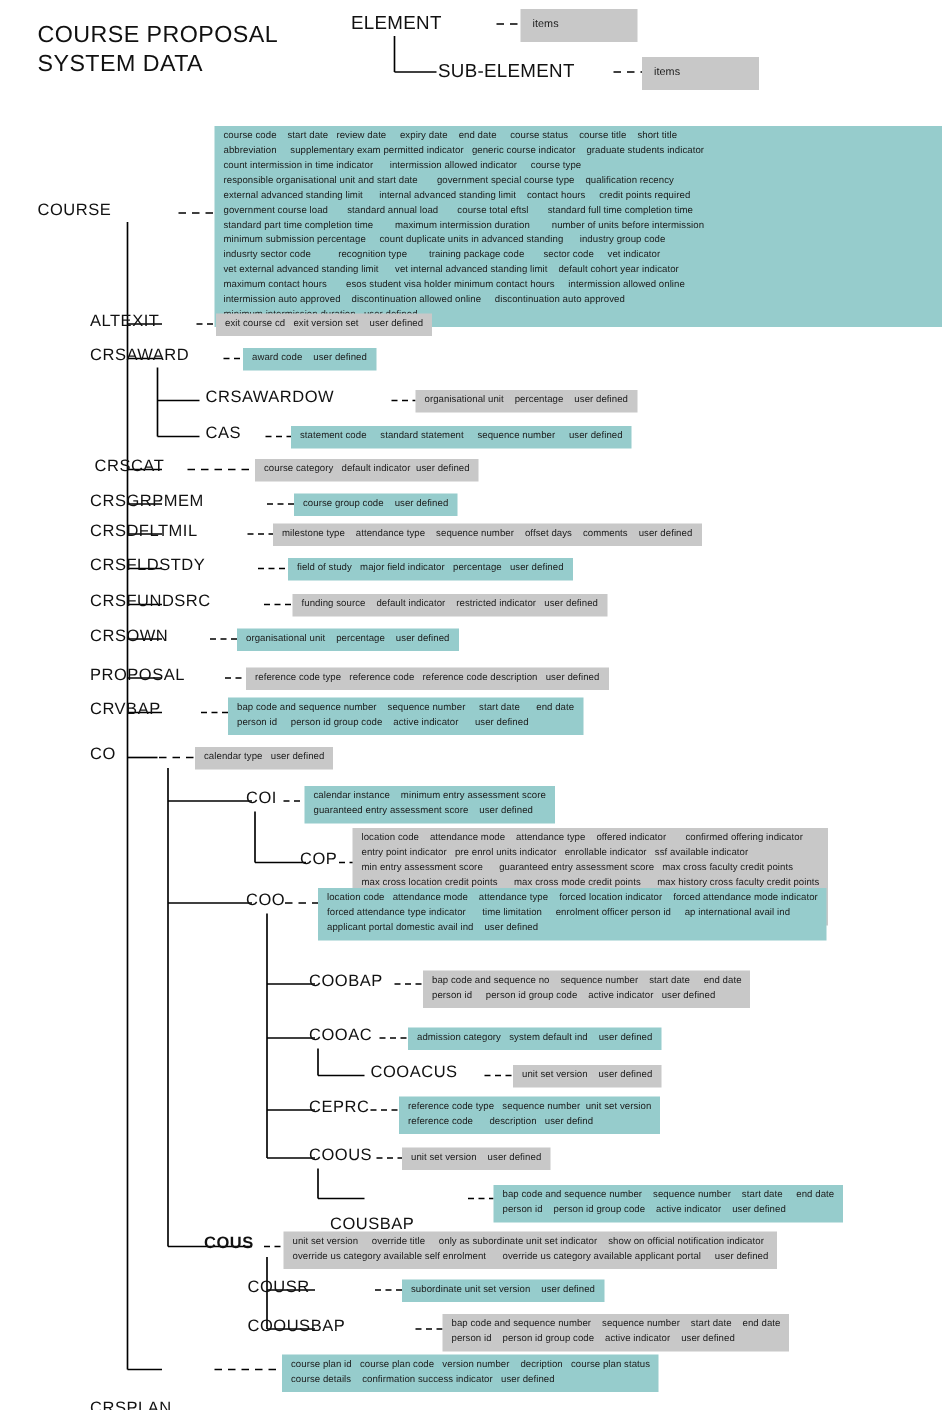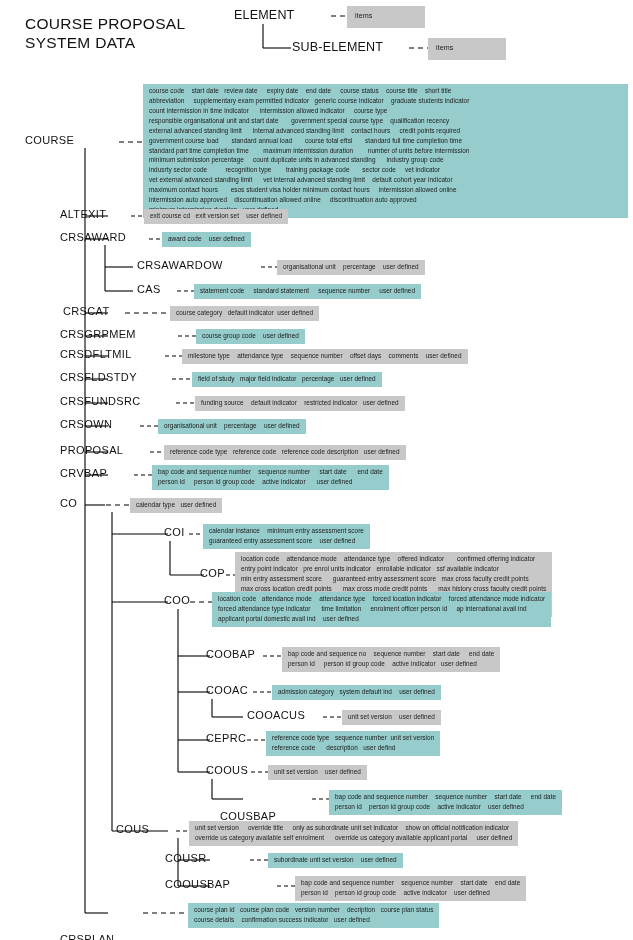--- a/index.html
+++ b/index.html
@@ -239,21 +239,21 @@
   <div class="box teal" style="left:266px; top:731px;">reference code type   sequence number  unit set version
 reference code      description   user defind</div>
 
   <div class="node" style="left:206px; top:764px;">COOUS</div>
   <div class="box grey" style="left:268px; top:765px;">unit set version    user defined</div>
 
   <div class="node" style="left:220px; top:810px;">COUSBAP</div>
   <div class="box teal" style="left:329px; top:790px;">bap code and sequence number    sequence number    start date     end date
 person id    person id group code    active indicator    user defined</div>
 
-  <div class="node" style="left:116px; top:823px;">COUS</div>
+  <div class="node" style="left:136px; top:823px;font-weight:bold;">COUS</div>
   <div class="box grey" style="left:189px; top:821px;">unit set version     override title     only as subordinate unit set indicator    show on official notification indicator
 override us category available self enrolment      override us category available applicant portal     user defined</div>
 
   <div class="node" style="left:165px; top:852px;">COUSR</div>
   <div class="box teal" style="left:268px; top:853px;">subordinate unit set version    user defined</div>
 
   <div class="node" style="left:165px; top:878px;">COOUSBAP</div>
   <div class="box grey" style="left:295px; top:876px;">bap code and sequence number    sequence number    start date    end date
 person id    person id group code    active indicator    user defined</div>
 

